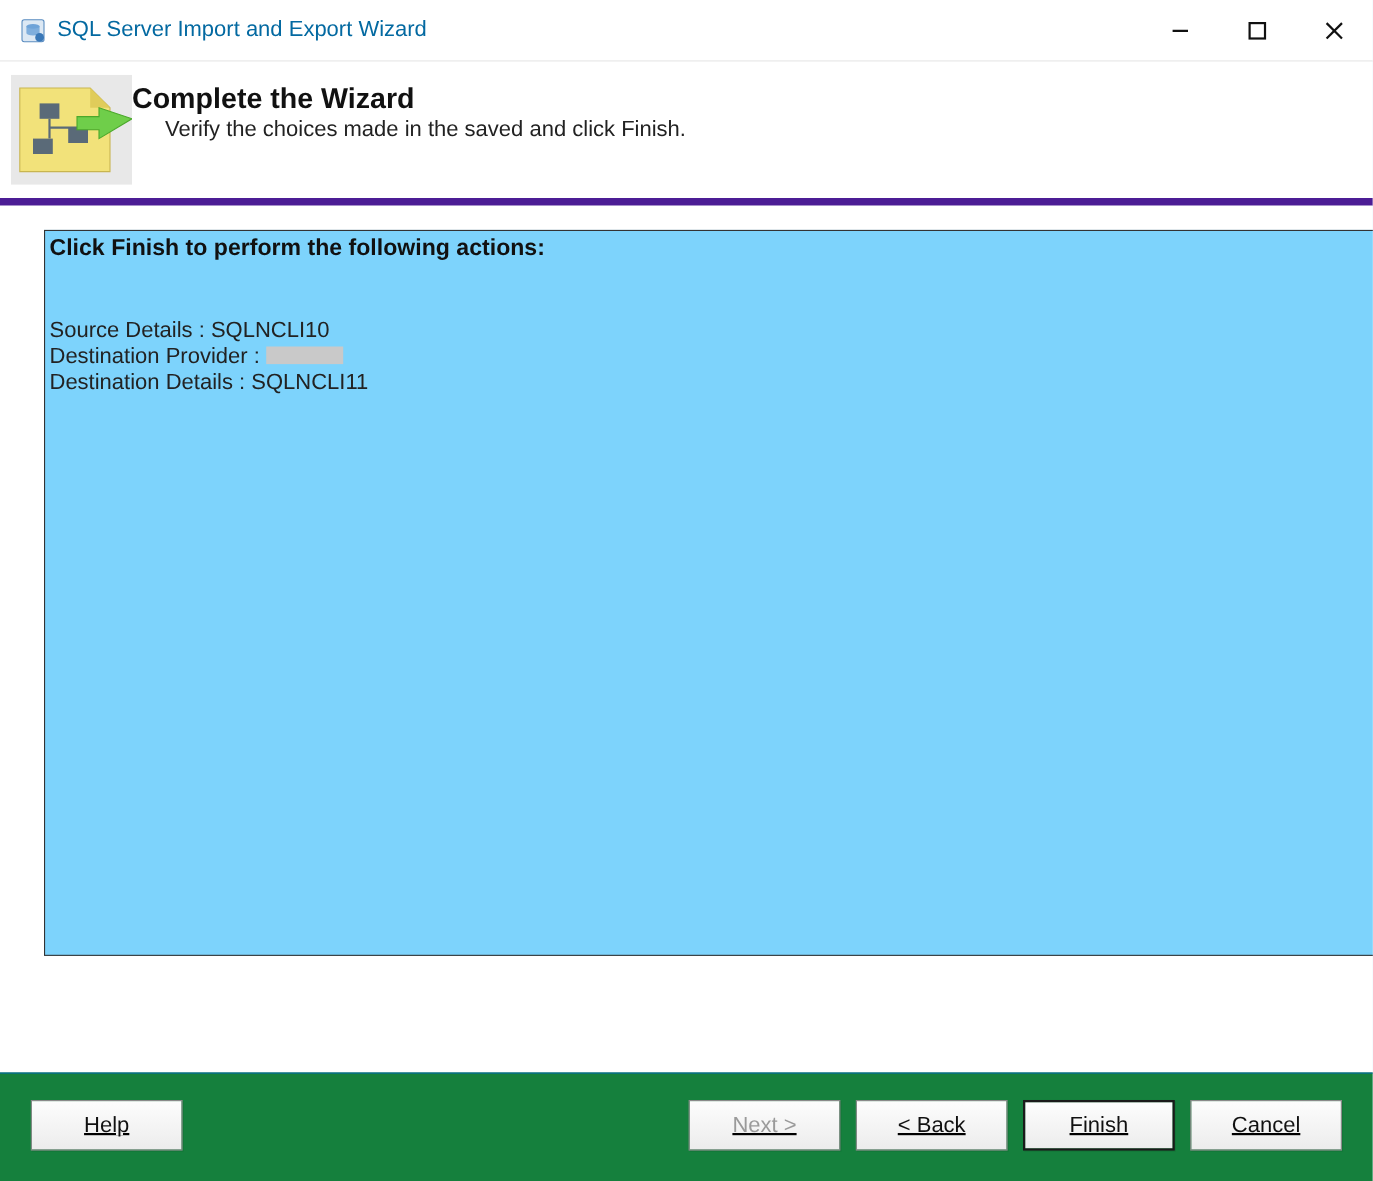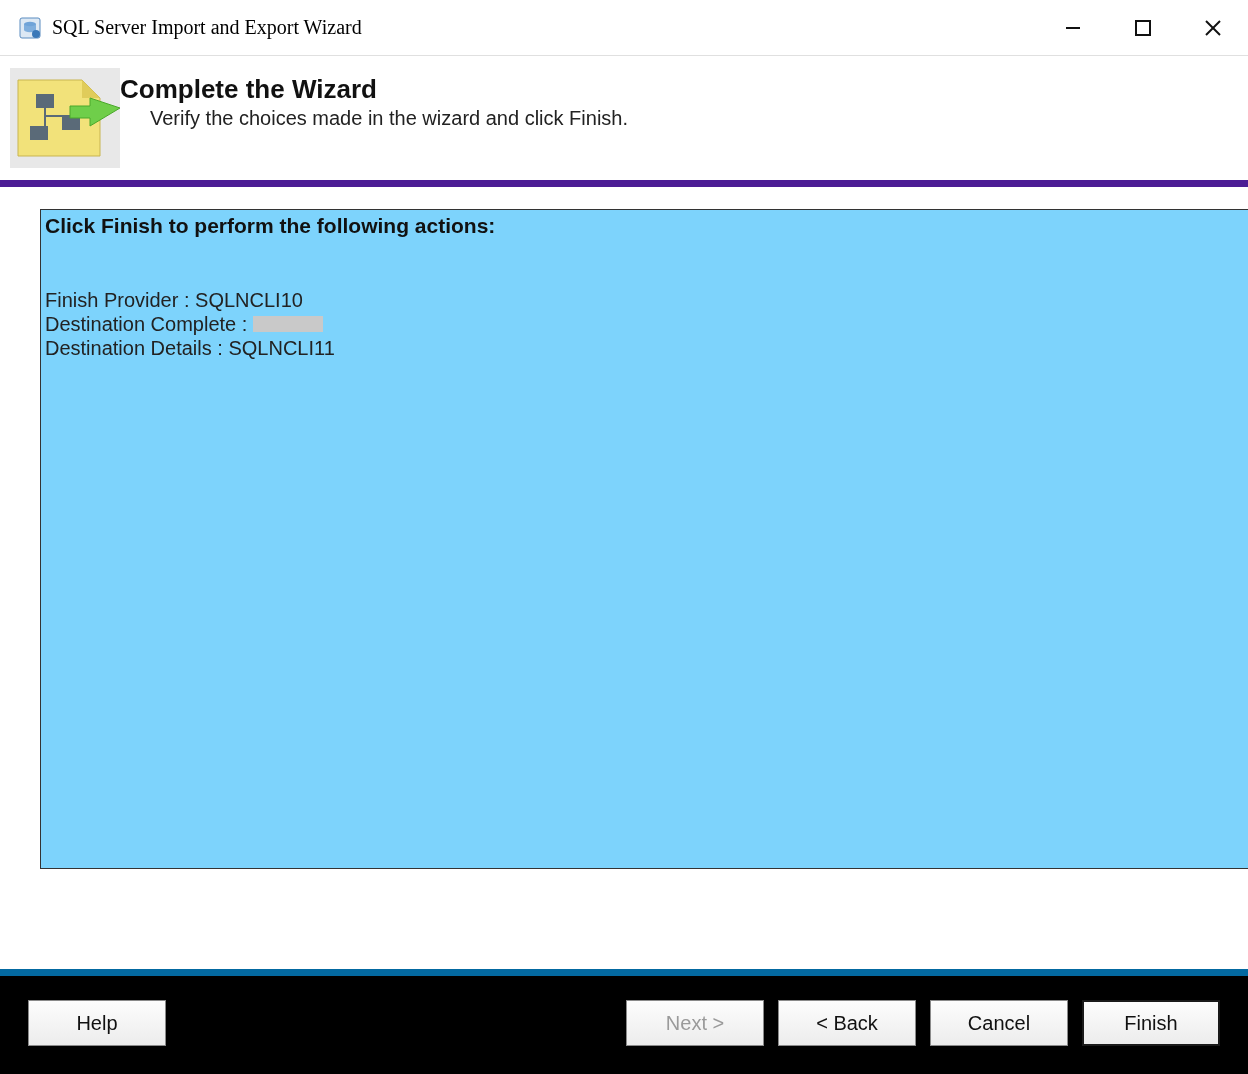--- a/index.html
+++ b/index.html
@@ -22,23 +22,22 @@
       border-bottom: 1px solid #e0e0e0;
     }
     .titlebar .app-icon {
       width: 24px;
       height: 24px;
       margin: 0 10px 0 18px;
       display: inline-block;
     }
     .titlebar .title {
       font-size: 20px;
-      color: #000000;
+      color: #0369a1;
       flex: 1;
-      font-family: Liberation Serif, serif;
     }
     .win-controls {
       display: flex;
       height: 100%;
     }
     .win-btn {
       width: 70px;
       display: flex;
       align-items: center;
       justify-content: center;
@@ -121,25 +120,26 @@
       left: 2px;
       top: 0;
       font-size: 20px;
     }
     .bullet-list .sub {
       padding-left: 46px;
       margin-top: 2px;
       margin-bottom: 24px;
     }
     .footer {
-      border-top: 7px solid #0369a1;
+      border-top: 1px solid #0369a1;
       padding: 24px 28px 28px 28px;
       display: flex;
       align-items: center;
-      background: #000000;
+      background: #15803d;
+      text-decoration: underline;
     }
     .footer .spacer { flex: 1; }
     .btn {
       height: 46px;
       min-width: 138px;
       margin-left: 14px;
       font-size: 20px;
       font-family: inherit;
       background: linear-gradient(#fdfdfd, #ececec);
       border: 1px solid #8a8a8a;
@@ -198,44 +198,44 @@
       <rect x="26" y="26" width="18" height="14" fill="#5a6a78"></rect>
       <rect x="52" y="48" width="18" height="14" fill="#5a6a78"></rect>
       <rect x="20" y="58" width="18" height="14" fill="#5a6a78"></rect>
       <line x1="35" y1="40" x2="35" y2="58" stroke="#5a6a78" stroke-width="2"></line>
       <line x1="35" y1="48" x2="61" y2="48" stroke="#5a6a78" stroke-width="2"></line>
       <polygon points="110,40 80,30 80,38 60,38 60,50 80,50 80,58" fill="#6fce4a" stroke="#4aa82a" stroke-width="1"></polygon>
     </svg>
   </div>
   <div class="header-text">
     <div class="header-title">Complete the Wizard</div>
-    <div class="header-sub">Verify the choices made in the wizard and click Finish.</div>
+    <div class="header-sub">Verify the choices made in the saved and click Finish.</div>
   </div>
 </div>
 
 <div class="content-area">
   <div class="summary-box">
     <div class="summary-title">Click Finish to perform the following actions:</div>
 
     <div class="kv-line">
-      <span>Finish Provider :</span>
+      <span>Source Details :</span>
       <span>SQLNCLI10</span>
     </div>
     <div class="kv-line">
-      <span>Destination Complete :</span>
+      <span>Destination Provider :</span>
       <span class="redact" style="width:70px"></span>
     </div>
     <div class="kv-line">
       <span>Destination Details :</span>
       <span>SQLNCLI11</span>
     </div>
 
   </div>
 </div>
 
 <div class="footer">
   <button class="btn help">Help</button>
   <div class="spacer"></div>
   <button class="btn disabled" disabled="">Next &gt;</button>
   <button class="btn">&lt; Back</button>
+  <button class="btn primary">Finish</button>
   <button class="btn">Cancel</button>
-  <button class="btn primary">Finish</button>
 </div>
 
 </body></html>

